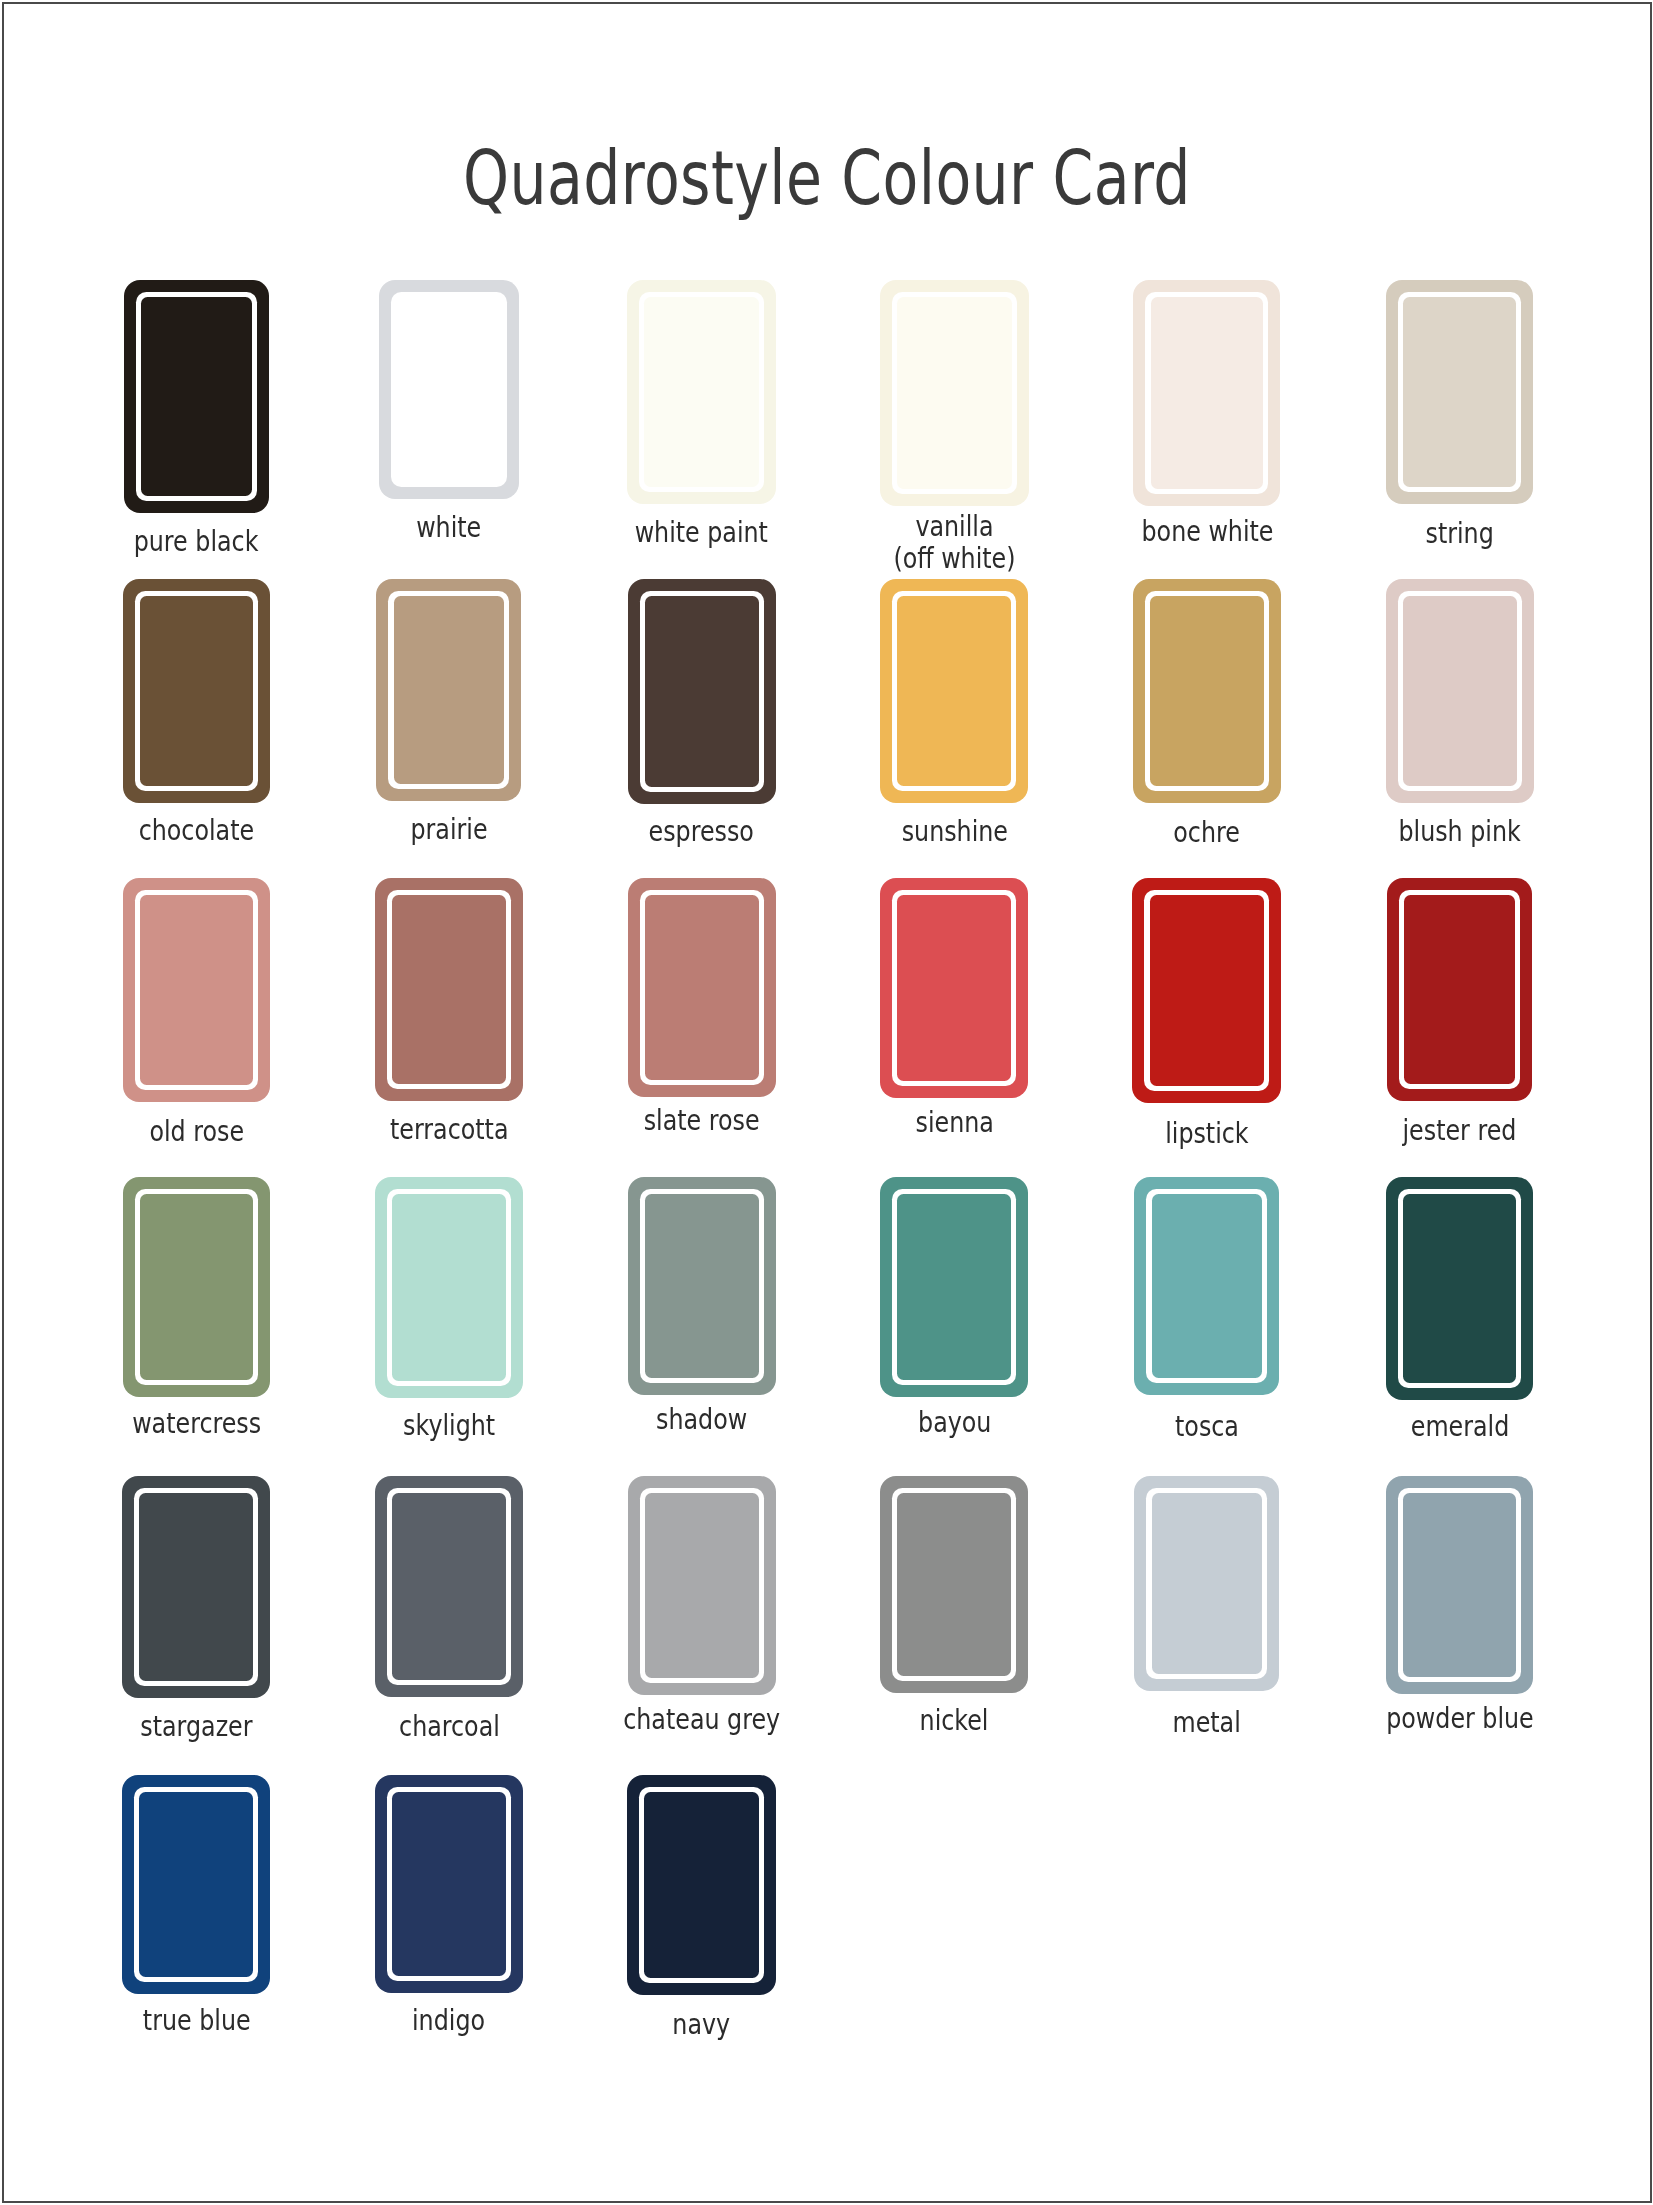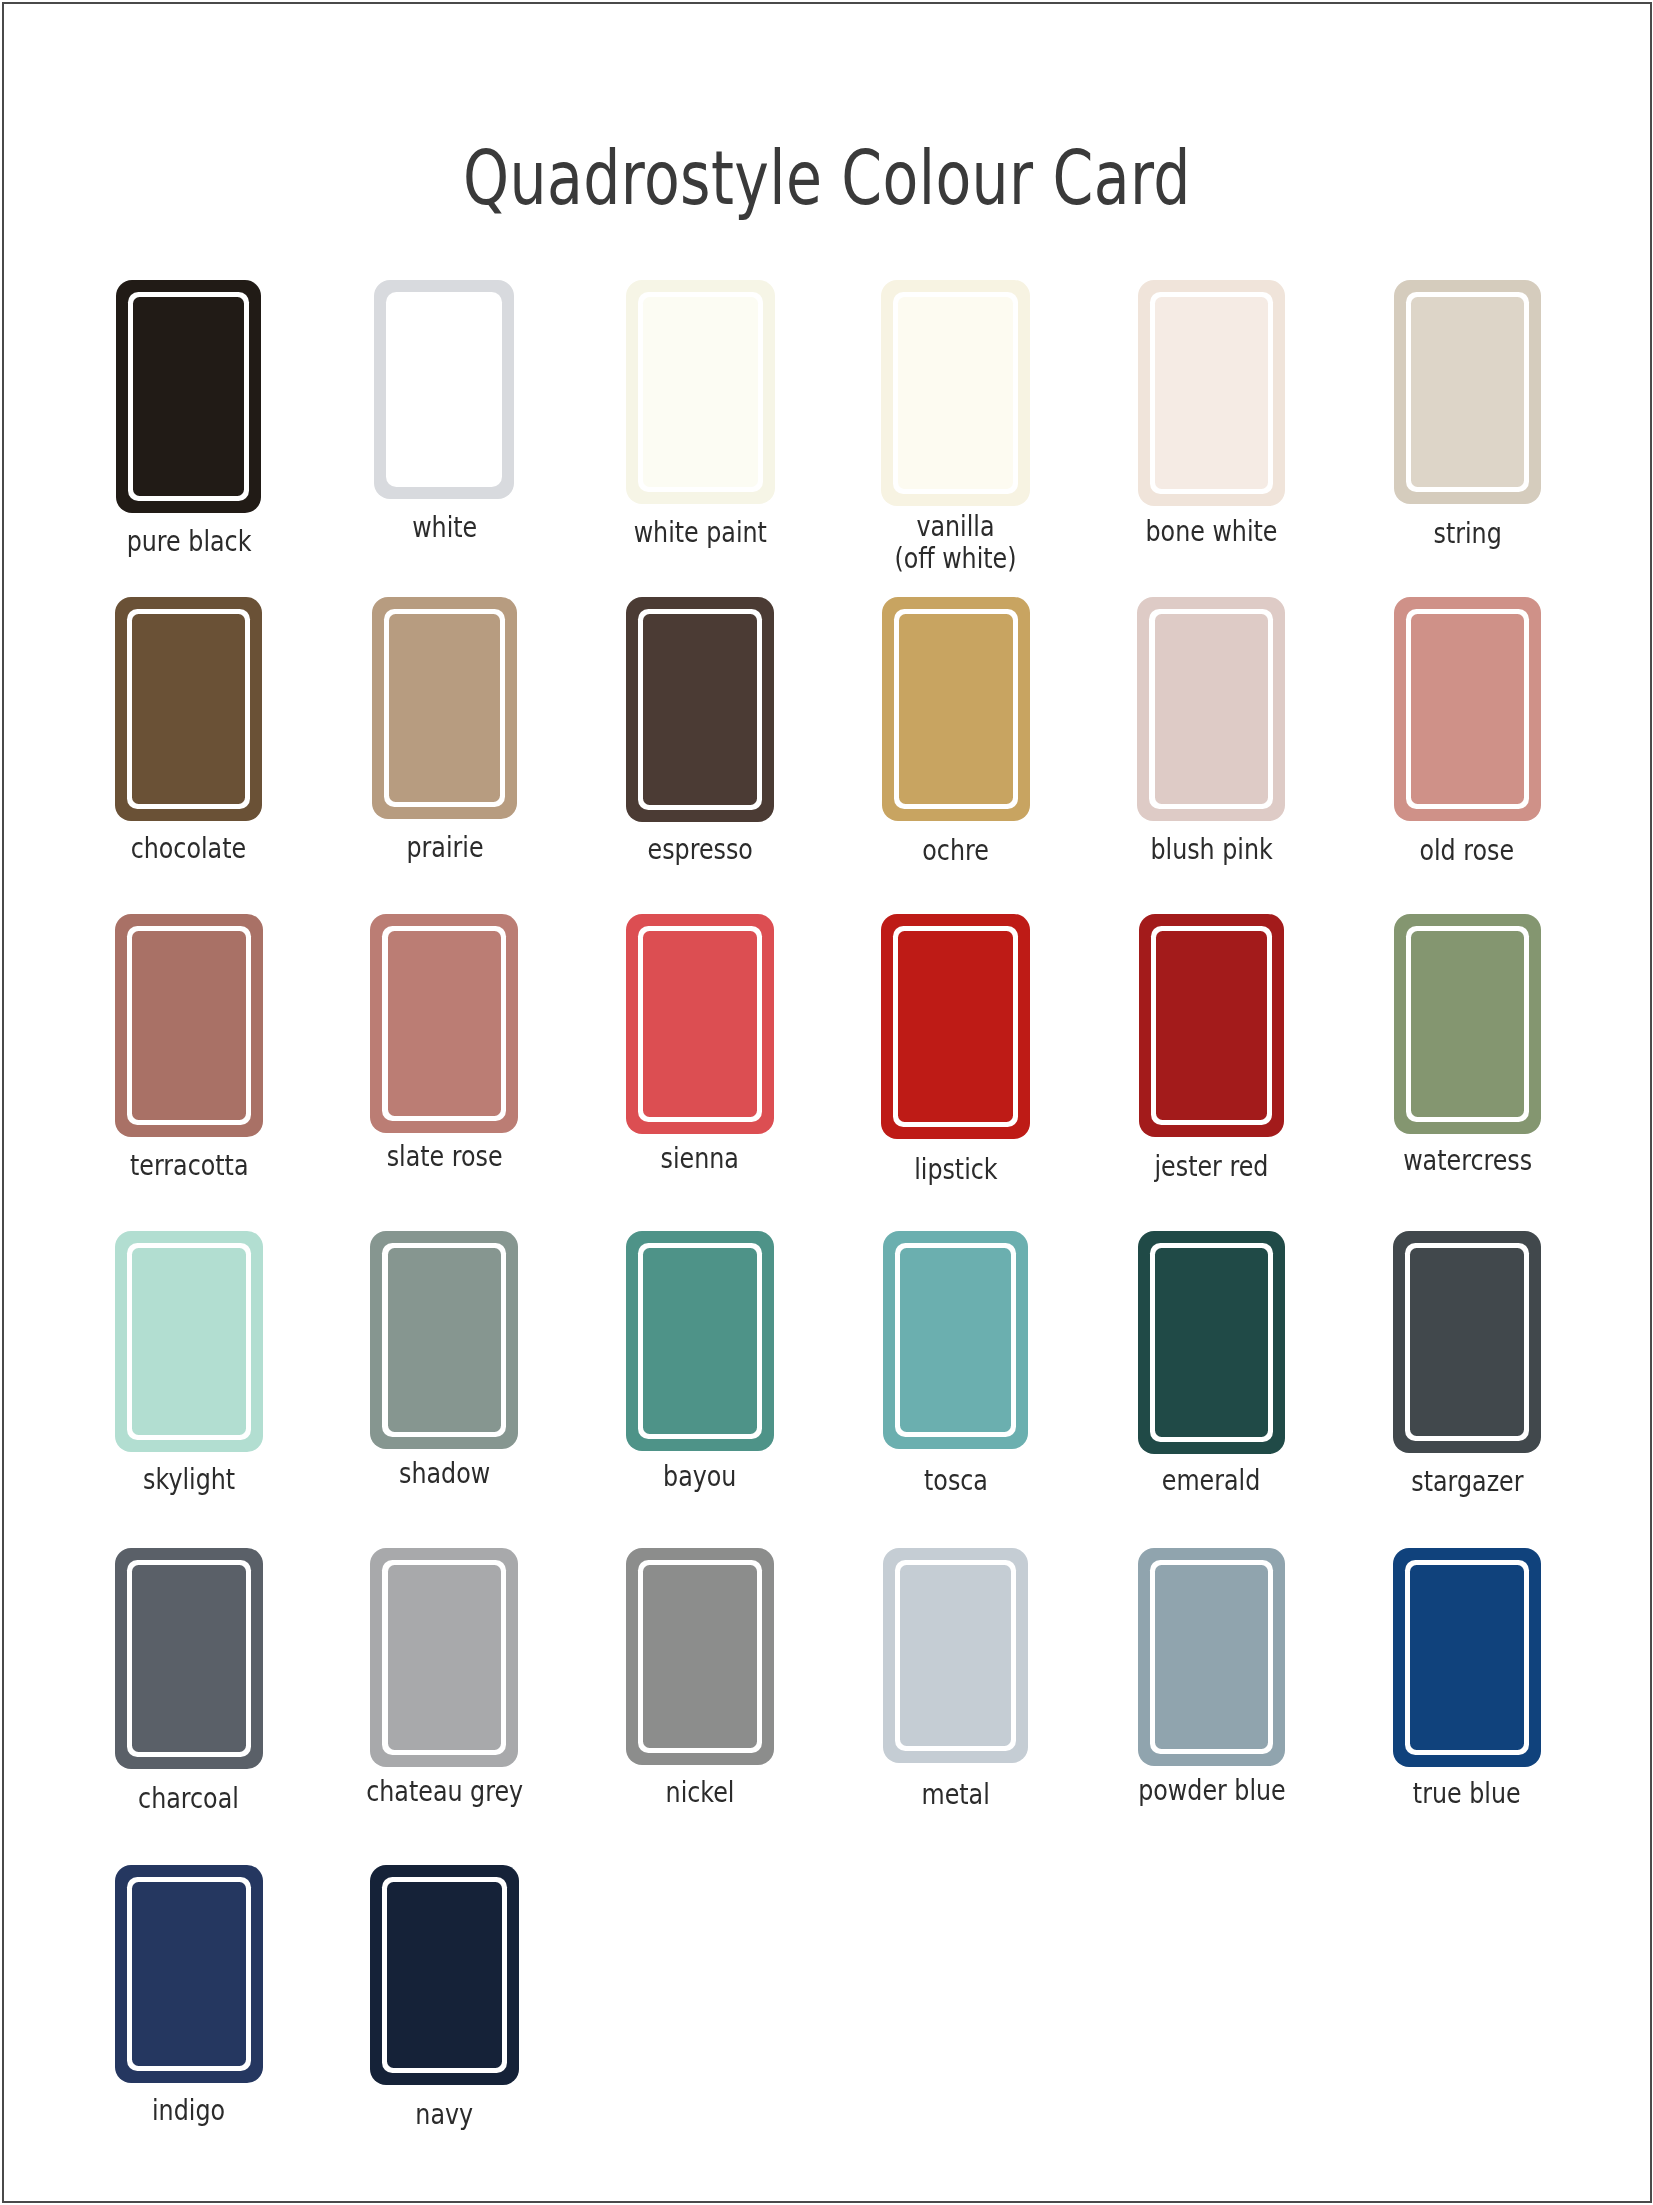--- a/index.html
+++ b/index.html
@@ -48,21 +48,20 @@
   #swatch-grid {
     position: absolute;
     left: 70px;
     top: 280px;
     width: 1516px;
     display: grid;
     grid-template-columns: repeat(6, 1fr);
     grid-auto-rows: 299px;
     column-gap: 0px;
     row-gap: 0px;
-    gap: 18px;
   }
 
   .swatch-cell {
     position: relative;
     display: flex;
     flex-direction: column;
     align-items: center;
   }
 
   
@@ -176,20 +175,28 @@
       </div>
       <div class="swatch-cell">
         <div class="swatch-chip" style="background: rgb(75, 59, 52); width: 148px; height: 225px;">
           <div class="swatch-ring">
             <div class="swatch-fill" style="background: rgb(75, 59, 52);"></div>
           </div>
         </div>
         <div class="swatch-label" style="margin-top: 11.2px;">espresso</div>
       </div>
       <div class="swatch-cell">
+        <div class="swatch-chip" style="background: rgb(239, 183, 85); width: 148px; height: 224px;">
+          <div class="swatch-ring">
+            <div class="swatch-fill" style="background: rgb(239, 183, 85);"></div>
+          </div>
+        </div>
+        <div class="swatch-label">sunshine</div>
+      </div>
+      <div class="swatch-cell">
         <div class="swatch-chip" style="background: rgb(200, 164, 97); width: 148px; height: 224px;">
           <div class="swatch-ring">
             <div class="swatch-fill" style="background: rgb(200, 164, 97);"></div>
           </div>
         </div>
         <div class="swatch-label" style="margin-top: 13px;">ochre</div>
       </div>
       <div class="swatch-cell">
         <div class="swatch-chip" style="background: rgb(222, 203, 198); width: 148px; height: 224px;">
           <div class="swatch-ring">

